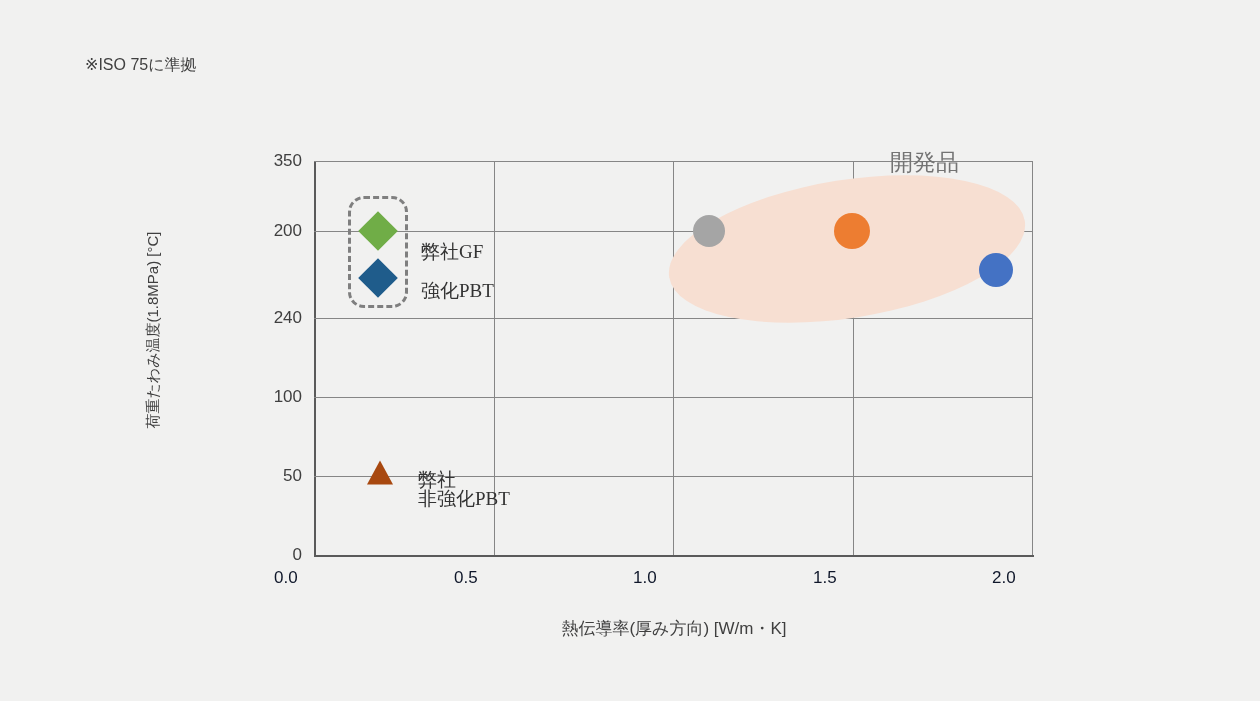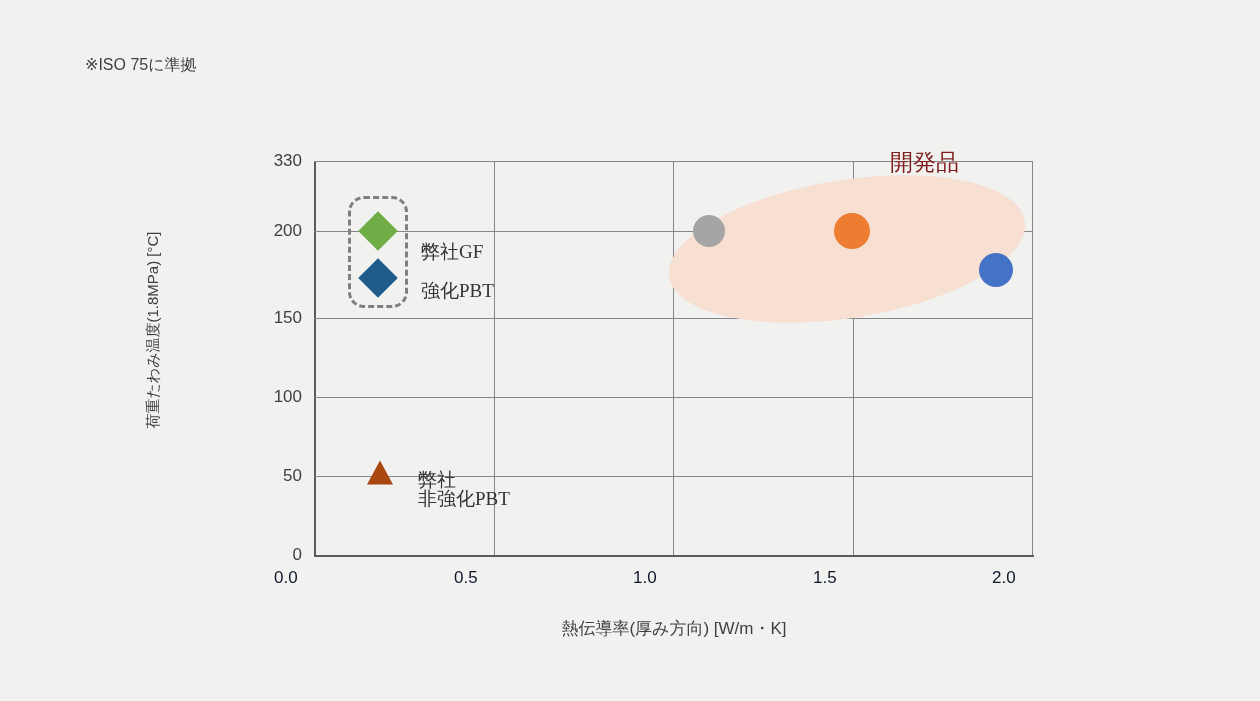--- a/index.html
+++ b/index.html
@@ -170,21 +170,21 @@
     height: 138px;
     background: #f7dfd2;
     border-radius: 50%;
     transform: rotate(-9deg);
   }
   #dev-label {
     position: absolute;
     left: 890px;
     top: 147px;
     font-size: 23px;
-    color: #7f1d1d;
+    color: #737373;
     white-space: nowrap;
   }
   .point-label {
     position: absolute;
     font-size: 19px;
     color: #333333;
     white-space: nowrap;
     font-family: Liberation Serif, serif;
   }
 </style>
@@ -228,23 +228,23 @@
 <div class="marker marker-circle" style="left:852px; top:231px; width:36px; height:36px; background:#ed7d31;"></div>
 
 <div class="marker marker-circle" style="left:996px; top:270px; width:34px; height:34px; background:#4472c4;"></div>
 
 <div class="point-label" style="left:421px; top:239px;">弊社GF</div>
 <div class="point-label" style="left:421px; top:278px;">強化PBT</div>
 <div class="point-label" style="left:418px; top:467px;">弊社</div>
 <div class="point-label" style="left:418px; top:486px;">非強化PBT</div>
 
 <div id="ytick-wrap">
-  <div class="ytick" style="top:0px">330</div>
+  <div class="ytick" style="top:0px">350</div>
   <div class="ytick" style="top:70px">200</div>
-  <div class="ytick" style="top:157px">150</div>
+  <div class="ytick" style="top:157px">240</div>
   <div class="ytick" style="top:236px">100</div>
   <div class="ytick" style="top:315px">50</div>
   <div class="ytick" style="top:394px">0</div>
 </div>
 
 <div id="xtick-wrap">
   <div class="xtick" style="left:0px">0.0</div>
   <div class="xtick" style="left:180px">0.5</div>
   <div class="xtick" style="left:359px">1.0</div>
   <div class="xtick" style="left:539px">1.5</div>

